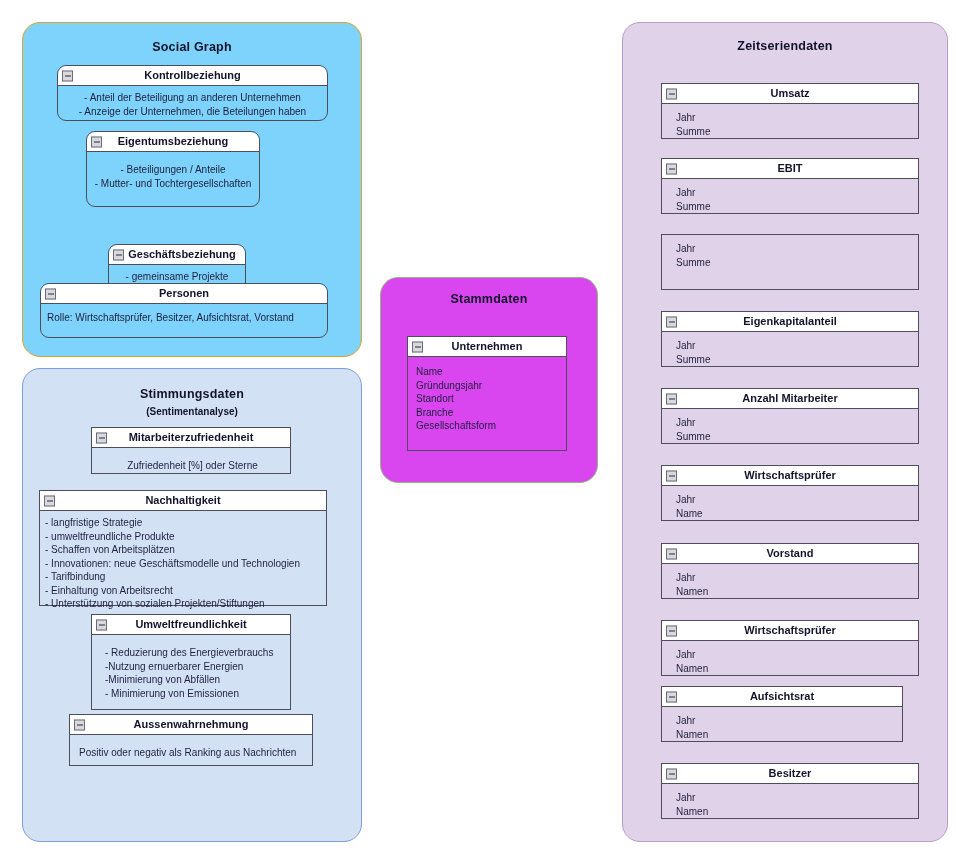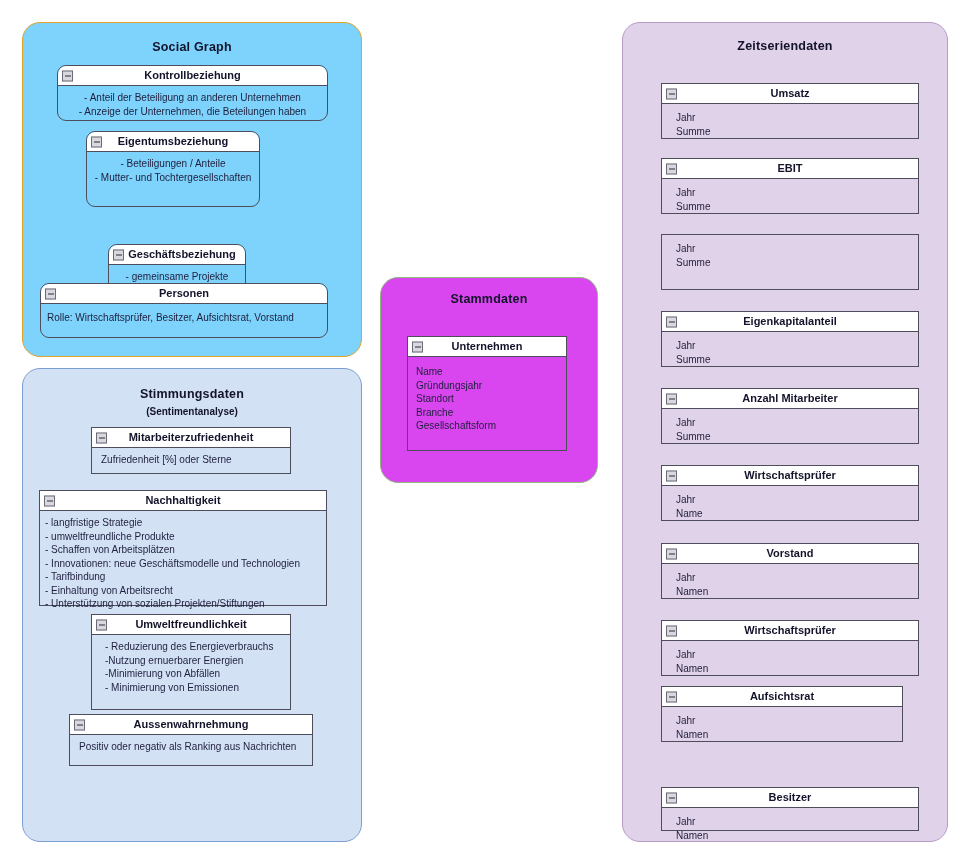--- a/index.html
+++ b/index.html
@@ -98,21 +98,21 @@
     line-height:13.5px;
     color:#1f1f3d;
     box-sizing:border-box;
   }
   .box .box-body.center{text-align:center;}
   .box .box-body.left{text-align:left;}
   .box .box-body .line{white-space:nowrap;}
 
   
   .pad-top-6 .box-body{padding-top:7px;}
-  .pad-top-10 .box-body{padding-top:5px;}
+  .pad-top-10 .box-body{padding-top:11px;}
 </style>
 </head>
 <body>
 
 <div class="canvas">
 
   <div class="panel panel-orange" style="left:22px;top:22px;width:340px;height:335px;">
     <div class="panel-title" style="top:17px;">Social Graph</div>
 
     <div class="box rounded" style="left:34px;top:42px;width:271px;height:56px;">
@@ -161,21 +161,21 @@
 
   <div class="panel panel-blue" style="left:22px;top:368px;width:340px;height:474px;">
     <div class="panel-title" style="top:18px;">Stimmungsdaten</div>
     <div class="panel-subtitle" style="top:37px;">(Sentimentanalyse)</div>
 
     <div class="box pad-top-10" style="left:68px;top:58px;width:200px;height:47px;">
       <div class="box-header">
         <span class="collapse-icon"></span>
         <span class="box-title">Mitarbeiterzufriedenheit</span>
       </div>
-      <div class="box-body left" style="padding-left:9px;">
+      <div class="box-body left" style="padding-left:9px;text-align:center;">
         <div class="line">Zufriedenheit [%] oder Sterne</div>
       </div>
     </div>
 
     <div class="box" style="left:16px;top:121px;width:288px;height:116px;">
       <div class="box-header">
         <span class="collapse-icon"></span>
         <span class="box-title">Nachhaltigkeit</span>
       </div>
       <div class="box-body left" style="padding-left:5px;">
@@ -322,21 +322,21 @@
       <div class="box-header">
         <span class="collapse-icon"></span>
         <span class="box-title">Aufsichtsrat</span>
       </div>
       <div class="box-body left" style="padding-left:14px;">
         <div class="line">Jahr</div>
         <div class="line">Namen</div>
       </div>
     </div>
 
-    <div class="box pad-top-6" style="left:38px;top:764px;width:258px;height:44px;">
+    <div class="box pad-top-6" style="left:38px;top:740px;width:258px;height:56px;">
       <div class="box-header">
         <span class="collapse-icon"></span>
         <span class="box-title">Besitzer</span>
       </div>
       <div class="box-body left" style="padding-left:14px;">
         <div class="line">Jahr</div>
         <div class="line">Namen</div>
       </div>
     </div>
   </div>

